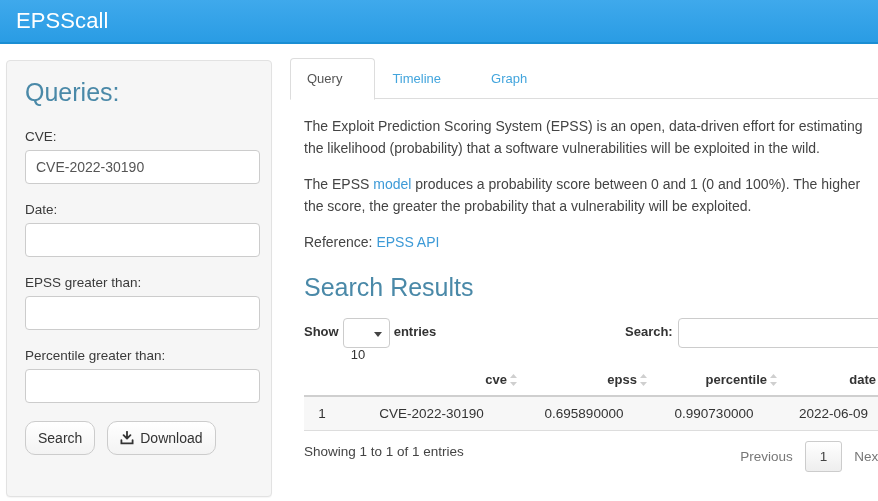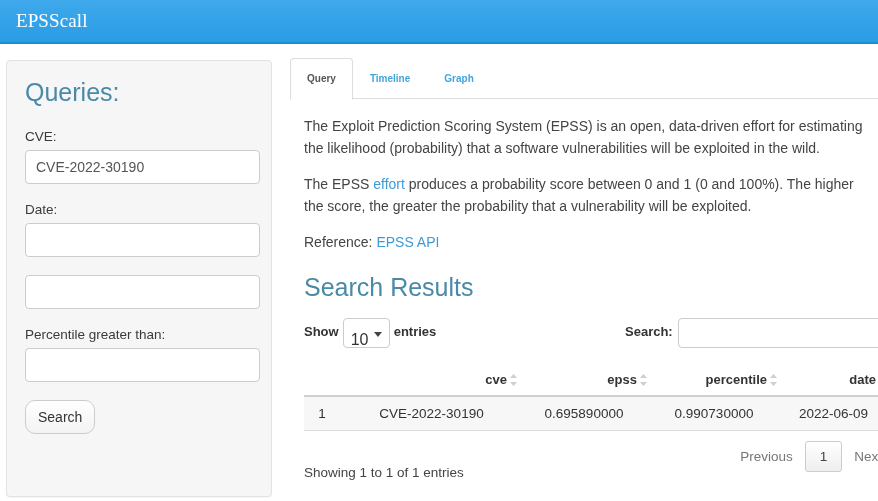--- a/index.html
+++ b/index.html
@@ -24,25 +24,24 @@
     width: 878px;
     height: 44px;
     background: linear-gradient(to bottom, #3fa9ec 0%, #2a9ce4 100%);
     border-bottom: 2px solid #1b8ed3;
     box-sizing: border-box;
   }
   .navbar-brand {
     position: absolute;
     left: 16px;
     top: 9px;
-    font-size: 19px;
+    font-size: 22px;
     line-height: 24px;
     color: #ffffff;
     letter-spacing: .1px;
-    font-family: Liberation Serif, serif;
   }
 
   
   .sidebar {
     position: absolute;
     left: 6px;
     top: 60px;
     width: 266px;
     height: 437px;
     background: #f6f6f6;
@@ -113,31 +112,30 @@
   .tabs {
     position: relative;
     height: 41px;
     border-bottom: 1px solid #dddddd;
     width: 588px;
     box-sizing: border-box;
   }
   .tab {
     position: relative;
     float: left;
-    padding: 10px 16px 10px 16px;
-    font-size: 10px;
+    padding: 10px 32px 10px 16px;
+    font-size: 13px;
     line-height: 20px;
     color: #43a5dd;
     cursor: pointer;
     border: 1px solid transparent;
     border-radius: 4px 4px 0 0;
     box-sizing: border-box;
     height: 42px;
     margin-bottom: -1px;
-    font-weight: bold;
   }
   .tab.active {
     color: #555555;
     background: #ffffff;
     border: 1px solid #dddddd;
     border-bottom-color: #ffffff;
     cursor: default;
   }
 
   .tab-body { padding: 16px 0 0 14px; width: 574px; }
@@ -182,22 +180,22 @@
     height: 30px;
     margin: 0 4px;
     background: #ffffff;
     border: 1px solid #cccccc;
     border-radius: 4px;
     box-sizing: border-box;
     cursor: pointer;
   }
   .dt-select .val {
     position: absolute;
-    left: 7px; top: 5px;
-    font-size: 16px;
+    left: 7px; top: 20px;
+    font-size: 13px;
     font-weight: normal;
     color: #333333;
   }
   .dt-select .caret {
     position: absolute;
     right: 7px; top: 13px;
     width: 0; height: 0;
     border-left: 4px solid transparent;
     border-right: 4px solid transparent;
     border-top: 5px solid #444444;
@@ -265,21 +263,21 @@
 
   
   .dt-footer {
     position: relative;
     height: 40px;
     width: 588px;
     margin-top: 10px;
   }
   .dt-info {
     position: absolute;
-    left: 0; top: 24px;
+    left: 0; top: 3px;
     font-size: 13.5px;
     color: #444444;
   }
   .dt-paginate {
     position: absolute;
     right: 0; top: 0;
     white-space: nowrap;
   }
   .pg {
     display: inline-block;
@@ -308,29 +306,39 @@
 <div class="sidebar">
   <div class="sidebar-inner">
     <div class="queries-title">Queries:</div>
 
     <label class="field-label">CVE:</label>
     <input class="text-input" type="text" value="CVE-2022-30190" style="">
 
     <label class="field-label">Date:</label>
     <input class="text-input" type="text" value="" style="">
 
+    <label class="field-label">EPSS greater than:</label>
     <input class="text-input" type="text" value="" style="">
 
     <label class="field-label">Percentile greater than:</label>
     <input class="text-input" type="text" value="" style="">
 
     <div class="btn-row">
       <button class="btn">
         <span>Search</span>
       </button>
+      <button class="btn">
+        <span class="dl-icon">
+          <svg width="14" height="14" viewBox="0 0 14 14" aria-hidden="true">
+            <path d="M7 0.8 L7 6.4 M7 7.6 L3.6 4.2 M7 7.6 L10.4 4.2" stroke="#333" stroke-width="1.8" fill="none" stroke-linecap="round"></path>
+            <path d="M1.4 9.2 L1.4 12.4 L12.6 12.4 L12.6 9.2" stroke="#333" stroke-width="1.8" fill="none" stroke-linecap="round"></path>
+          </svg>
+        </span>
+        <span>Download</span>
+      </button>
     </div>
   </div>
 </div>
 
 <div class="main">
 
   <div class="tabs">
     <div class="tab active">
       <span>Query</span>
     </div>
@@ -340,21 +348,21 @@
     <div class="tab">
       <span>Graph</span>
     </div>
     <div style="clear:both"></div>
   </div>
 
   <div class="tab-body">
 
     <p class="para">The Exploit Prediction Scoring System (EPSS) is an open, data-driven effort for estimating the likelihood (probability) that a software vulnerabilities will be exploited in the wild.</p>
 
-    <p class="para"><span>The EPSS </span><a class="link">effort</a><span> produces a probability score between 0 and 1 (0 and 100%). The higher the score, the greater the probability that a vulnerability will be exploited.</span></p>
+    <p class="para"><span>The EPSS </span><a class="link">model</a><span> produces a probability score between 0 and 1 (0 and 100%). The higher the score, the greater the probability that a vulnerability will be exploited.</span></p>
 
     <p class="para"><span>Reference: </span><a class="link">EPSS API</a></p>
 
     <div class="results-title">Search Results</div>
 
     <div class="dt-controls">
       <div class="dt-length"><span>Show</span><span class="dt-select"><span class="val">10</span><span class="caret"></span></span><span>entries</span></div>
 
       <div class="dt-filter"><span>Search:</span><input class="dt-search-input" type="text" placeholder="" style=""></div>
     </div>

